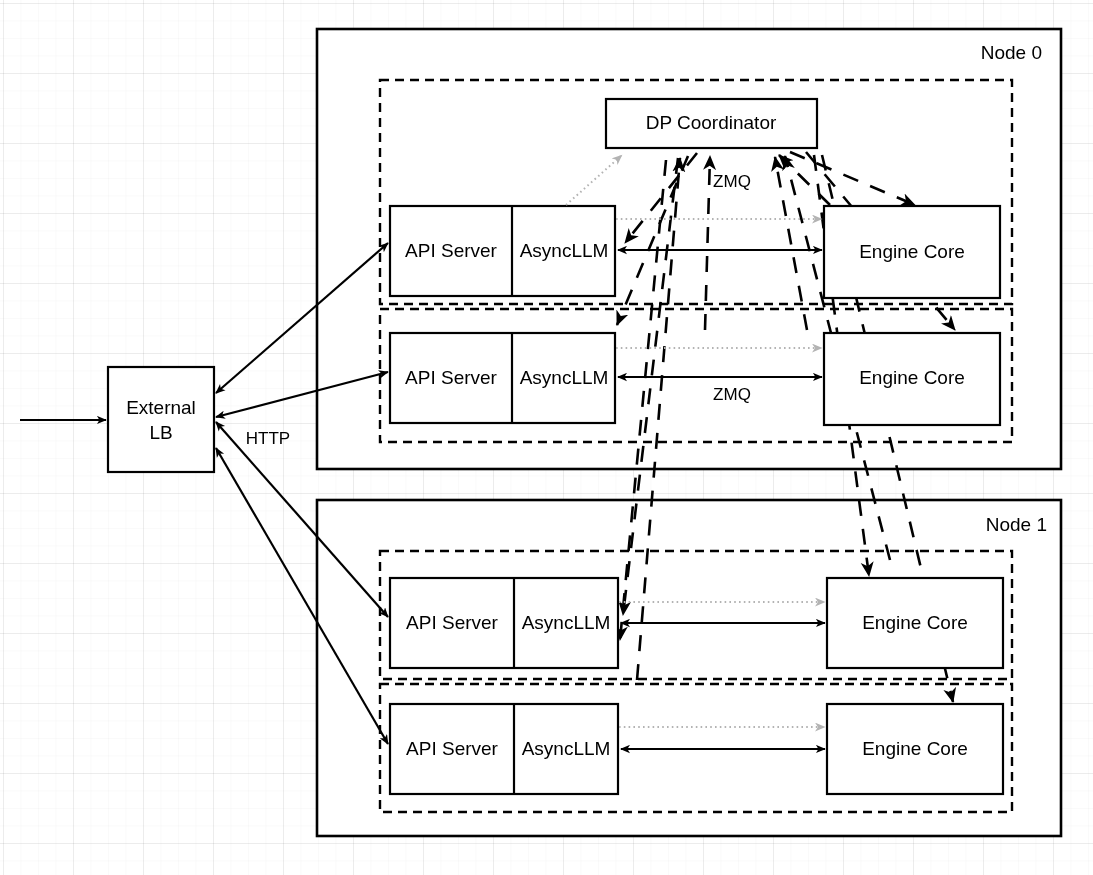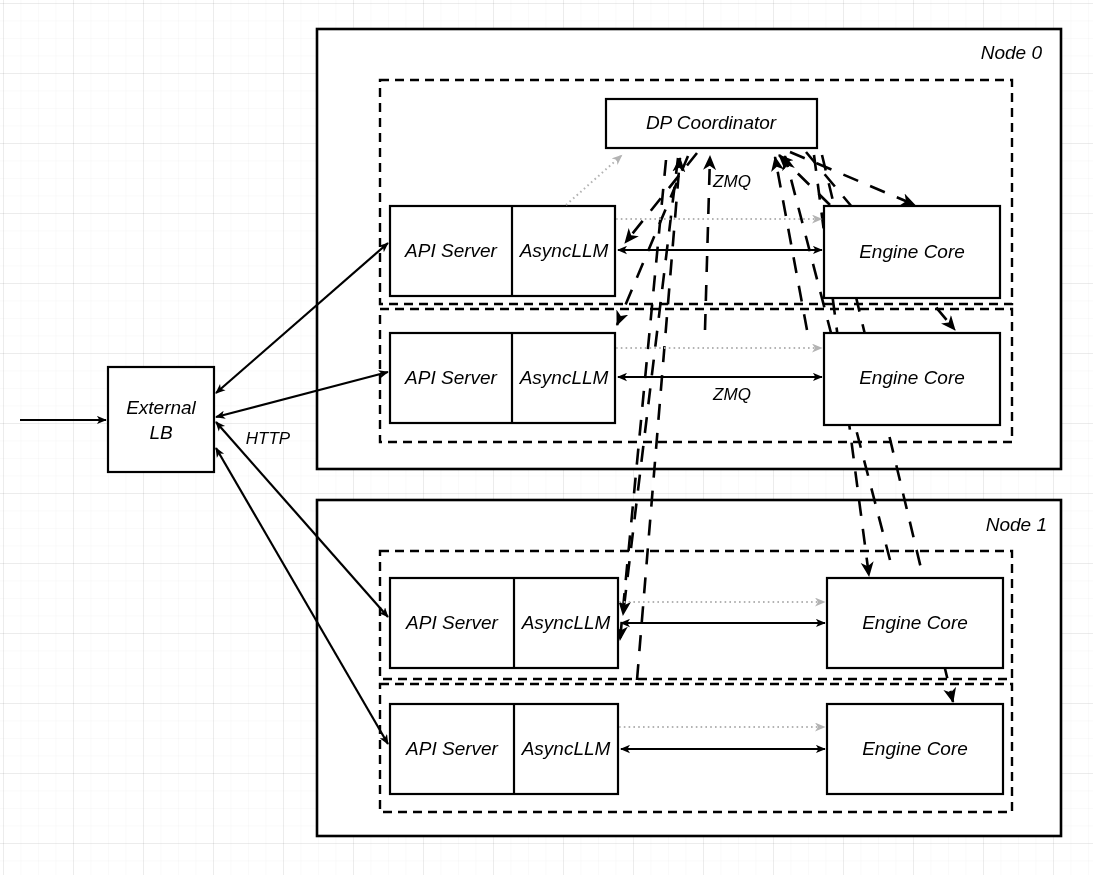--- a/index.html
+++ b/index.html
@@ -14,21 +14,20 @@
     background-color: #ffffff;
     background-image:
       linear-gradient(to right, rgba(0,0,0,0.055) 1px, transparent 1px),
       linear-gradient(to bottom, rgba(0,0,0,0.055) 1px, transparent 1px),
       linear-gradient(to right, rgba(0,0,0,0.018) 1px, transparent 1px),
       linear-gradient(to bottom, rgba(0,0,0,0.018) 1px, transparent 1px);
     background-size: 70px 70px, 70px 70px, 17.5px 17.5px, 17.5px 17.5px;
     background-position: 3px 3px, 3px 3px, 3px 3px, 3px 3px;
     overflow: hidden;
     font-family: "Liberation Sans", sans-serif;
-    font-style: italic;
   }
   svg#diagram {
     position: absolute;
     left: 0; top: 0;
     width: 1093px;
     height: 875px;
   }
   .node-frame { fill: #ffffff; stroke: #000000; stroke-width: 2.6; }
   .dash-group { fill: none; stroke: #000000; stroke-width: 2.4; stroke-dasharray: 9 6; }
   .solid-box { fill: #ffffff; stroke: #000000; stroke-width: 2.2; }

